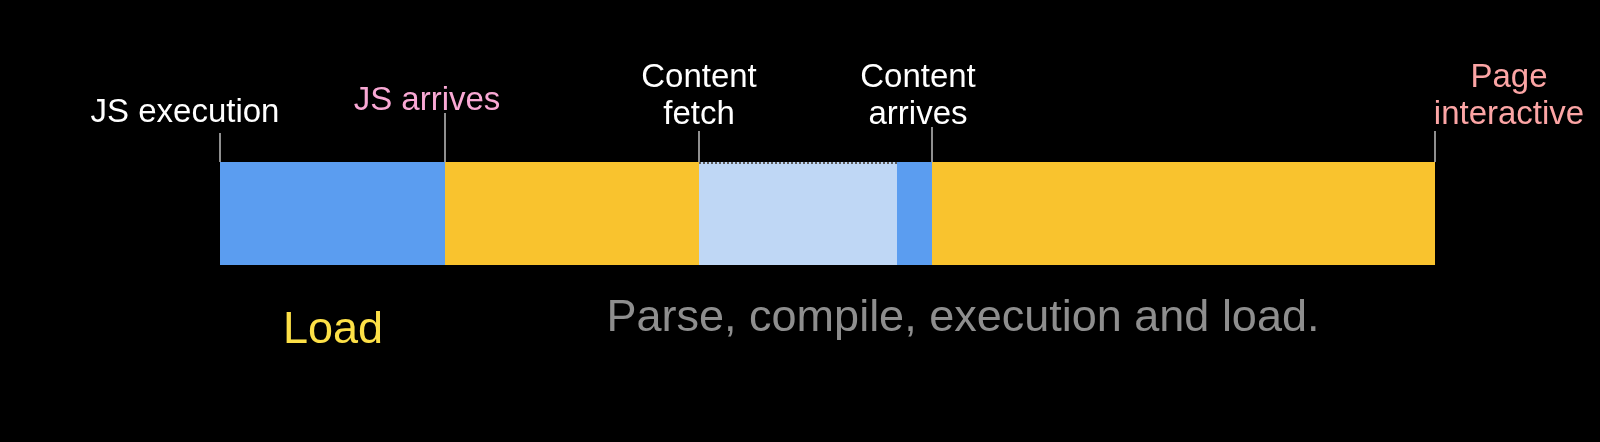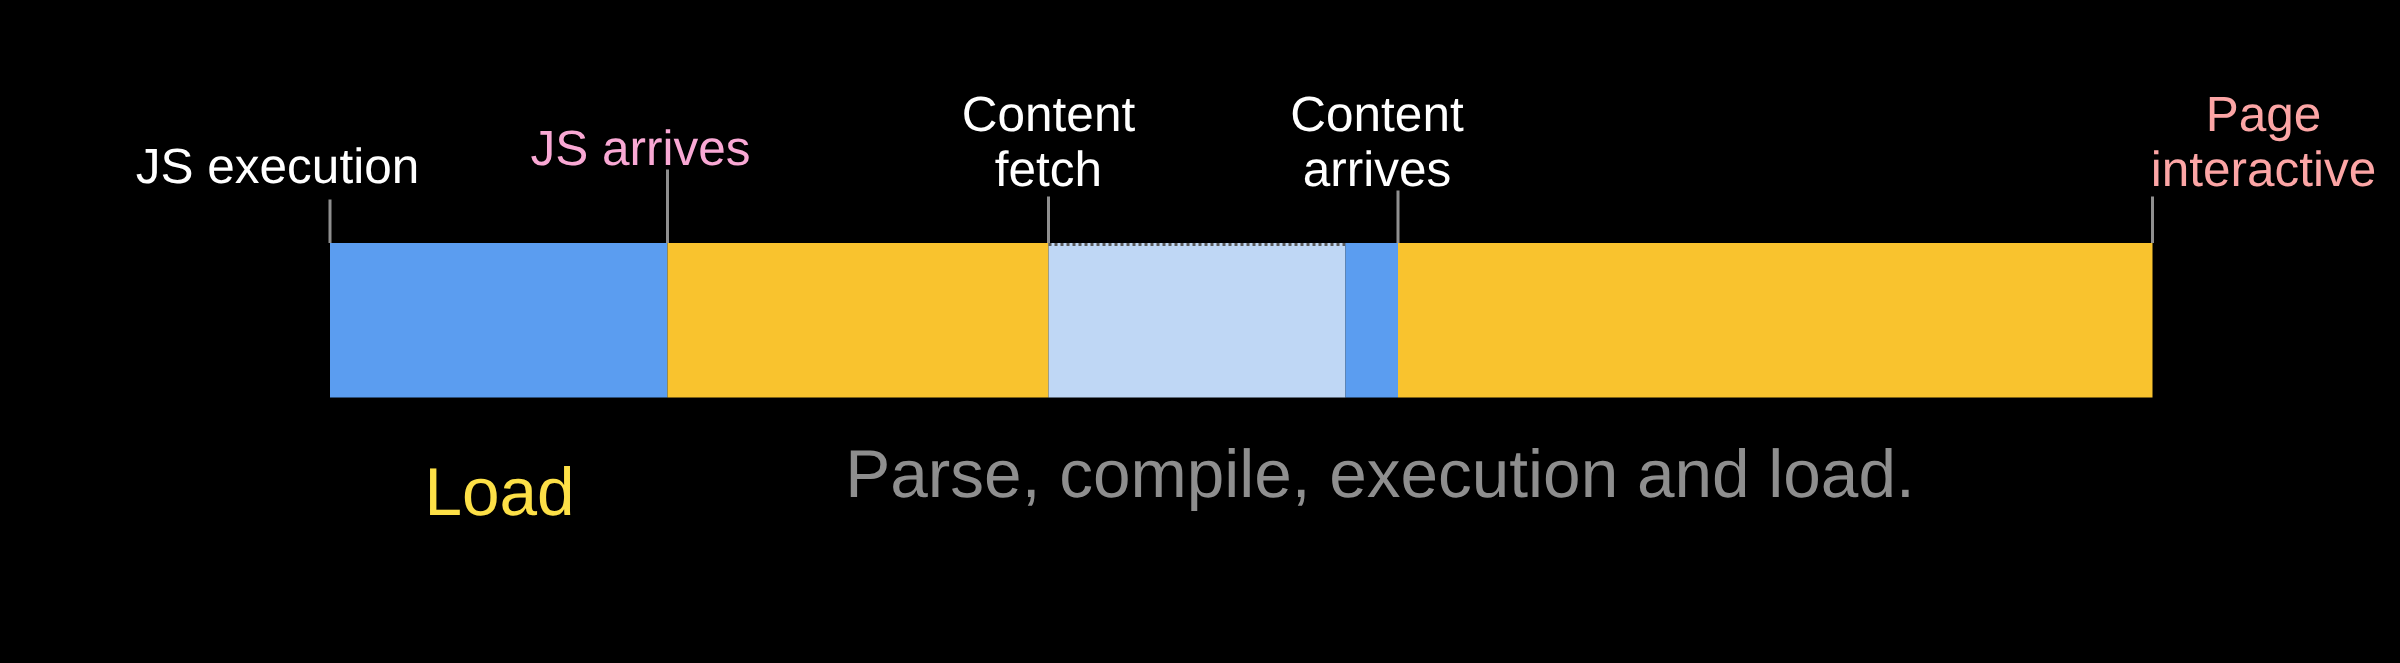--- a/index.html
+++ b/index.html
@@ -68,14 +68,14 @@
     <div class="tick" style="left: 698px; top: 131px; height: 31px; background: rgb(143, 143, 143);"></div>
     <div class="marker-label" style="left: 699px; top: 57px; color: rgb(255, 255, 255);">Content
 fetch</div>
     <div class="tick" style="left: 931px; top: 127px; height: 35px; background: rgb(143, 143, 143);"></div>
     <div class="marker-label" style="left: 918px; top: 57px; color: rgb(255, 255, 255);">Content
 arrives</div>
     <div class="tick" style="left: 1434px; top: 131px; height: 31px; background: rgb(143, 143, 143);"></div>
     <div class="marker-label" style="left: 1509px; top: 57px; color: #fca5a5;">Page
 interactive</div>
     <div class="caption" style="left: 333px; top: 290px; color: #fde047; margin-top: 12px;">Load</div>
-    <div class="caption" style="left: 920px; top: 290px; color: rgb(142, 142, 142); text-align: right;">Parse, compile, execution and load.</div>
+    <div class="caption" style="left: 963px; top: 290px; color: rgb(142, 142, 142); text-align: right;">Parse, compile, execution and load.</div>
   </div>
 
 </body></html>

